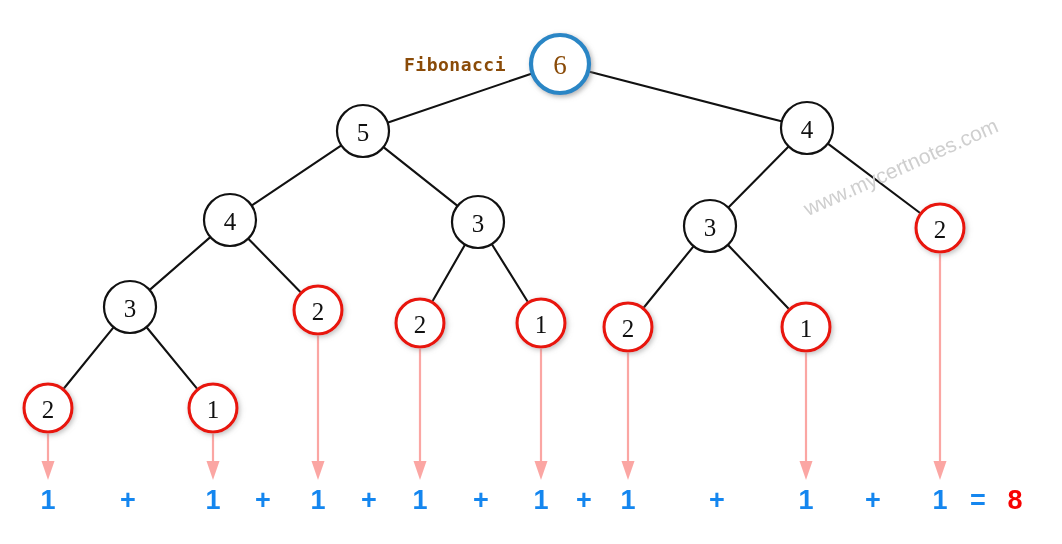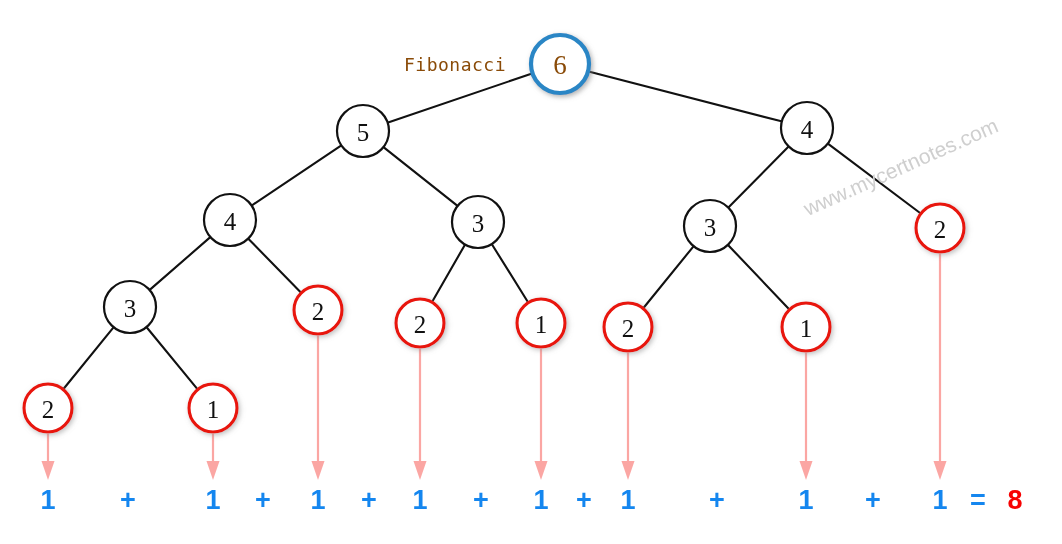--- a/index.html
+++ b/index.html
@@ -65,21 +65,21 @@
     stroke-width: 2.2;
     fill: none;
   }
   .arrow-head {
     fill: #fba6a3;
   }
   .fib-caption {
     position: absolute;
     font-family: "DejaVu Sans Mono", "Liberation Mono", monospace;
     font-size: 18px;
-    font-weight: normal;
+    font-weight: bold;
     color: #8a4b08;
     letter-spacing: 0.5px;
     white-space: nowrap;
   }
   .watermark {
     position: absolute;
     font-family: "Liberation Sans", "DejaVu Sans", sans-serif;
     font-size: 21px;
     color: #cfcfcf;
     white-space: nowrap;

